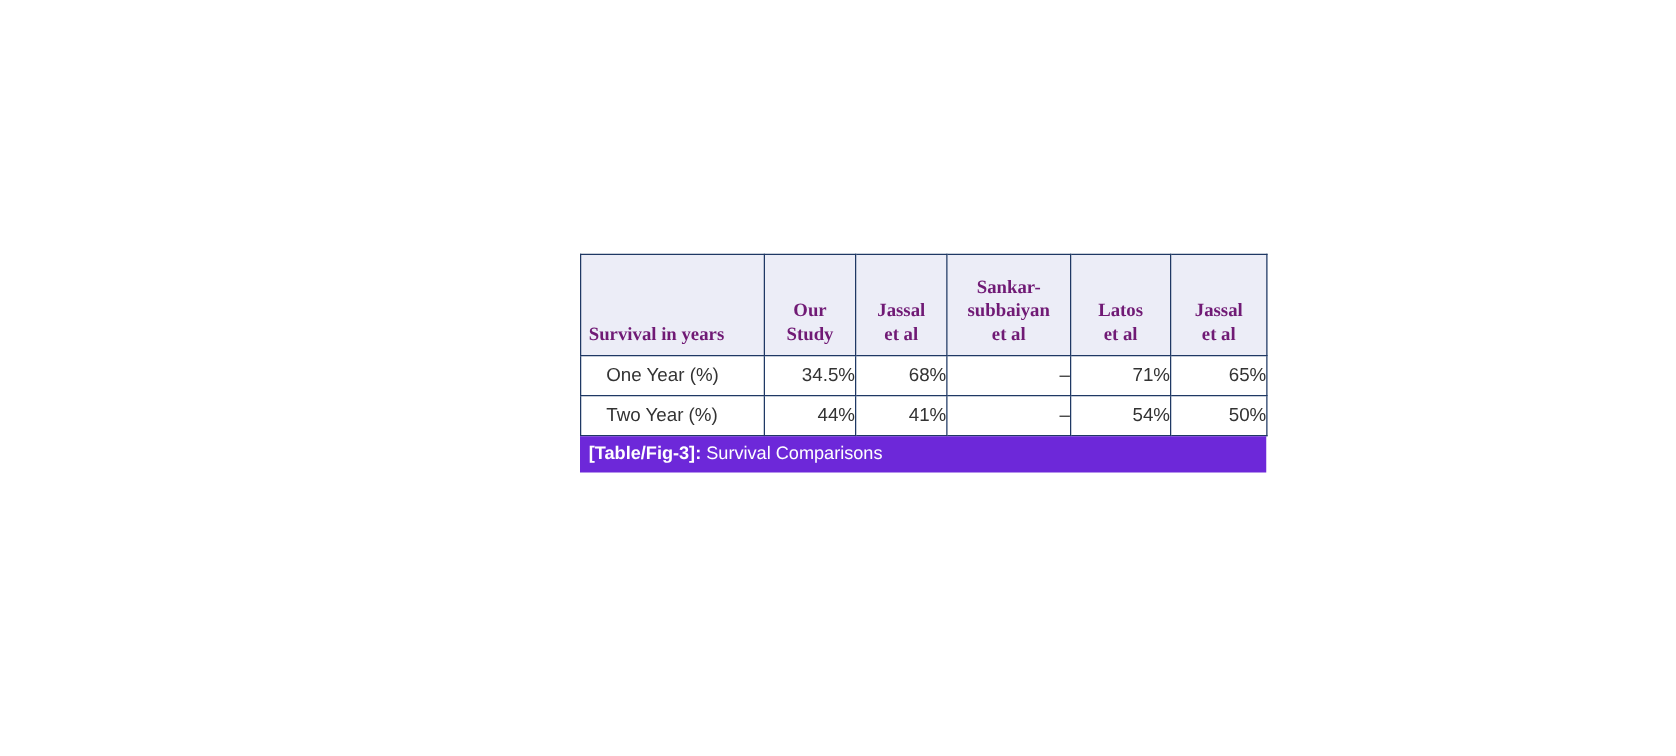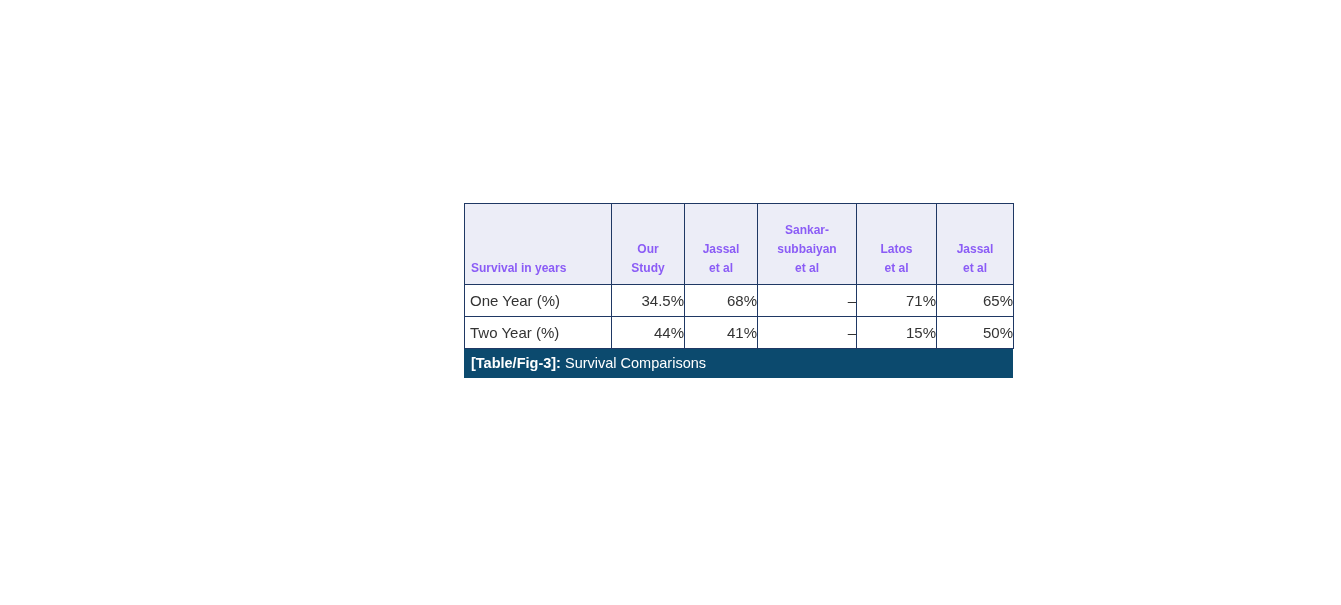--- a/index.html
+++ b/index.html
@@ -41,56 +41,57 @@
   col.c-label   { width: 147px; }
   col.c-our     { width: 73px; }
   col.c-tarun   { width: 73px; }
   col.c-sankar  { width: 99px; }
   col.c-latos   { width: 80px; }
   col.c-jassal  { width: 77px; }
 
   
   thead tr.header-row th {
     background: #ecedf7;
-    color: #8b5cf6;
+    color: #701a75;
     font-weight: bold;
-    font-size: 12px;
+    font-size: 15px;
     line-height: 19px;
     vertical-align: bottom;
     height: 74px;
     text-align: center;
     padding-bottom: 6px;
+    font-family: Liberation Serif, serif;
   }
   thead tr.header-row th.label-head {
     text-align: left;
     padding-left: 6px;
   }
 
   
   tbody tr.data-row td {
     background: #ffffff;
     color: #333333;
     font-size: 15px;
     line-height: 18px;
     height: 31px;
     text-align: right;
     vertical-align: middle;
     font-weight: normal;
   }
   tbody tr.data-row td.row-label {
     text-align: left;
-    padding-left: 5px;
+    padding-left: 20px;
   }
 
   
   .caption-bar {
     box-sizing: border-box;
     width: 549px;
     height: 29px;
-    background: #0c4a6e;
+    background: #6d28d9;
     color: #ffffff;
     font-size: 14.5px;
     line-height: 29px;
     padding-left: 7px;
     white-space: nowrap;
     overflow: hidden;
   }
   .caption-bar .caption-tag {
     font-weight: bold;
   }
@@ -129,21 +130,21 @@
         <td>68%</td>
         <td>–</td>
         <td>71%</td>
         <td>65%</td>
       </tr>
       <tr class="data-row">
         <td class="row-label">Two Year (%)</td>
         <td>44%</td>
         <td>41%</td>
         <td>–</td>
-        <td>15%</td>
+        <td>54%</td>
         <td>50%</td>
       </tr>
     </tbody>
   </table>
 
   <div class="caption-bar">
     <span class="caption-tag">[Table/Fig-3]: </span>
     <span class="caption-text">Survival Comparisons</span>
   </div>
 

